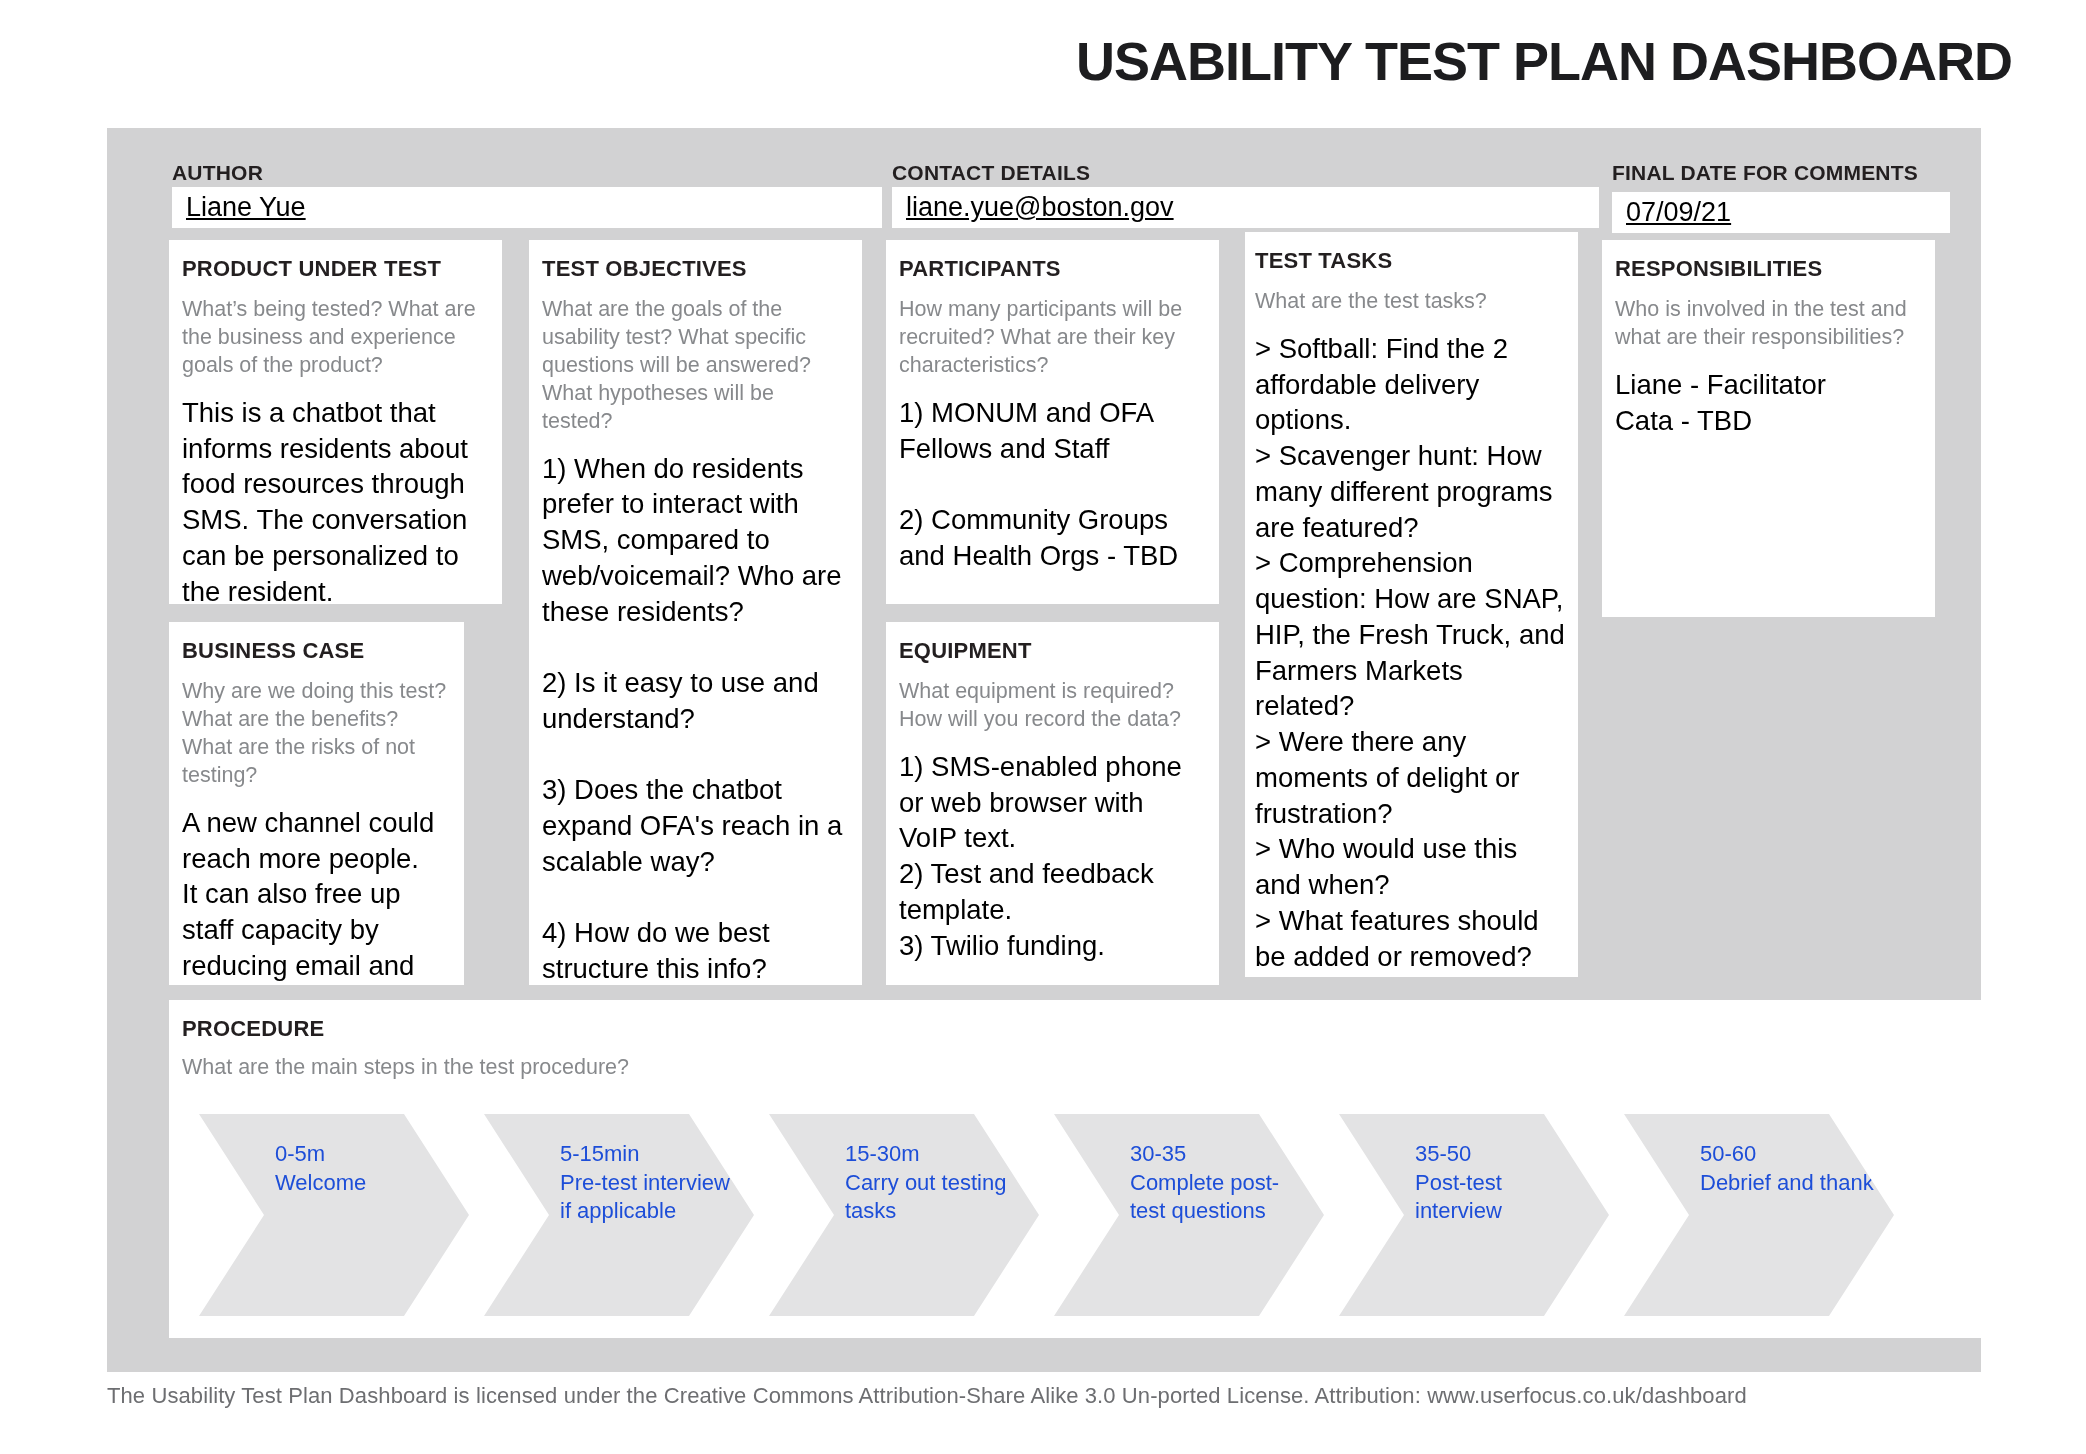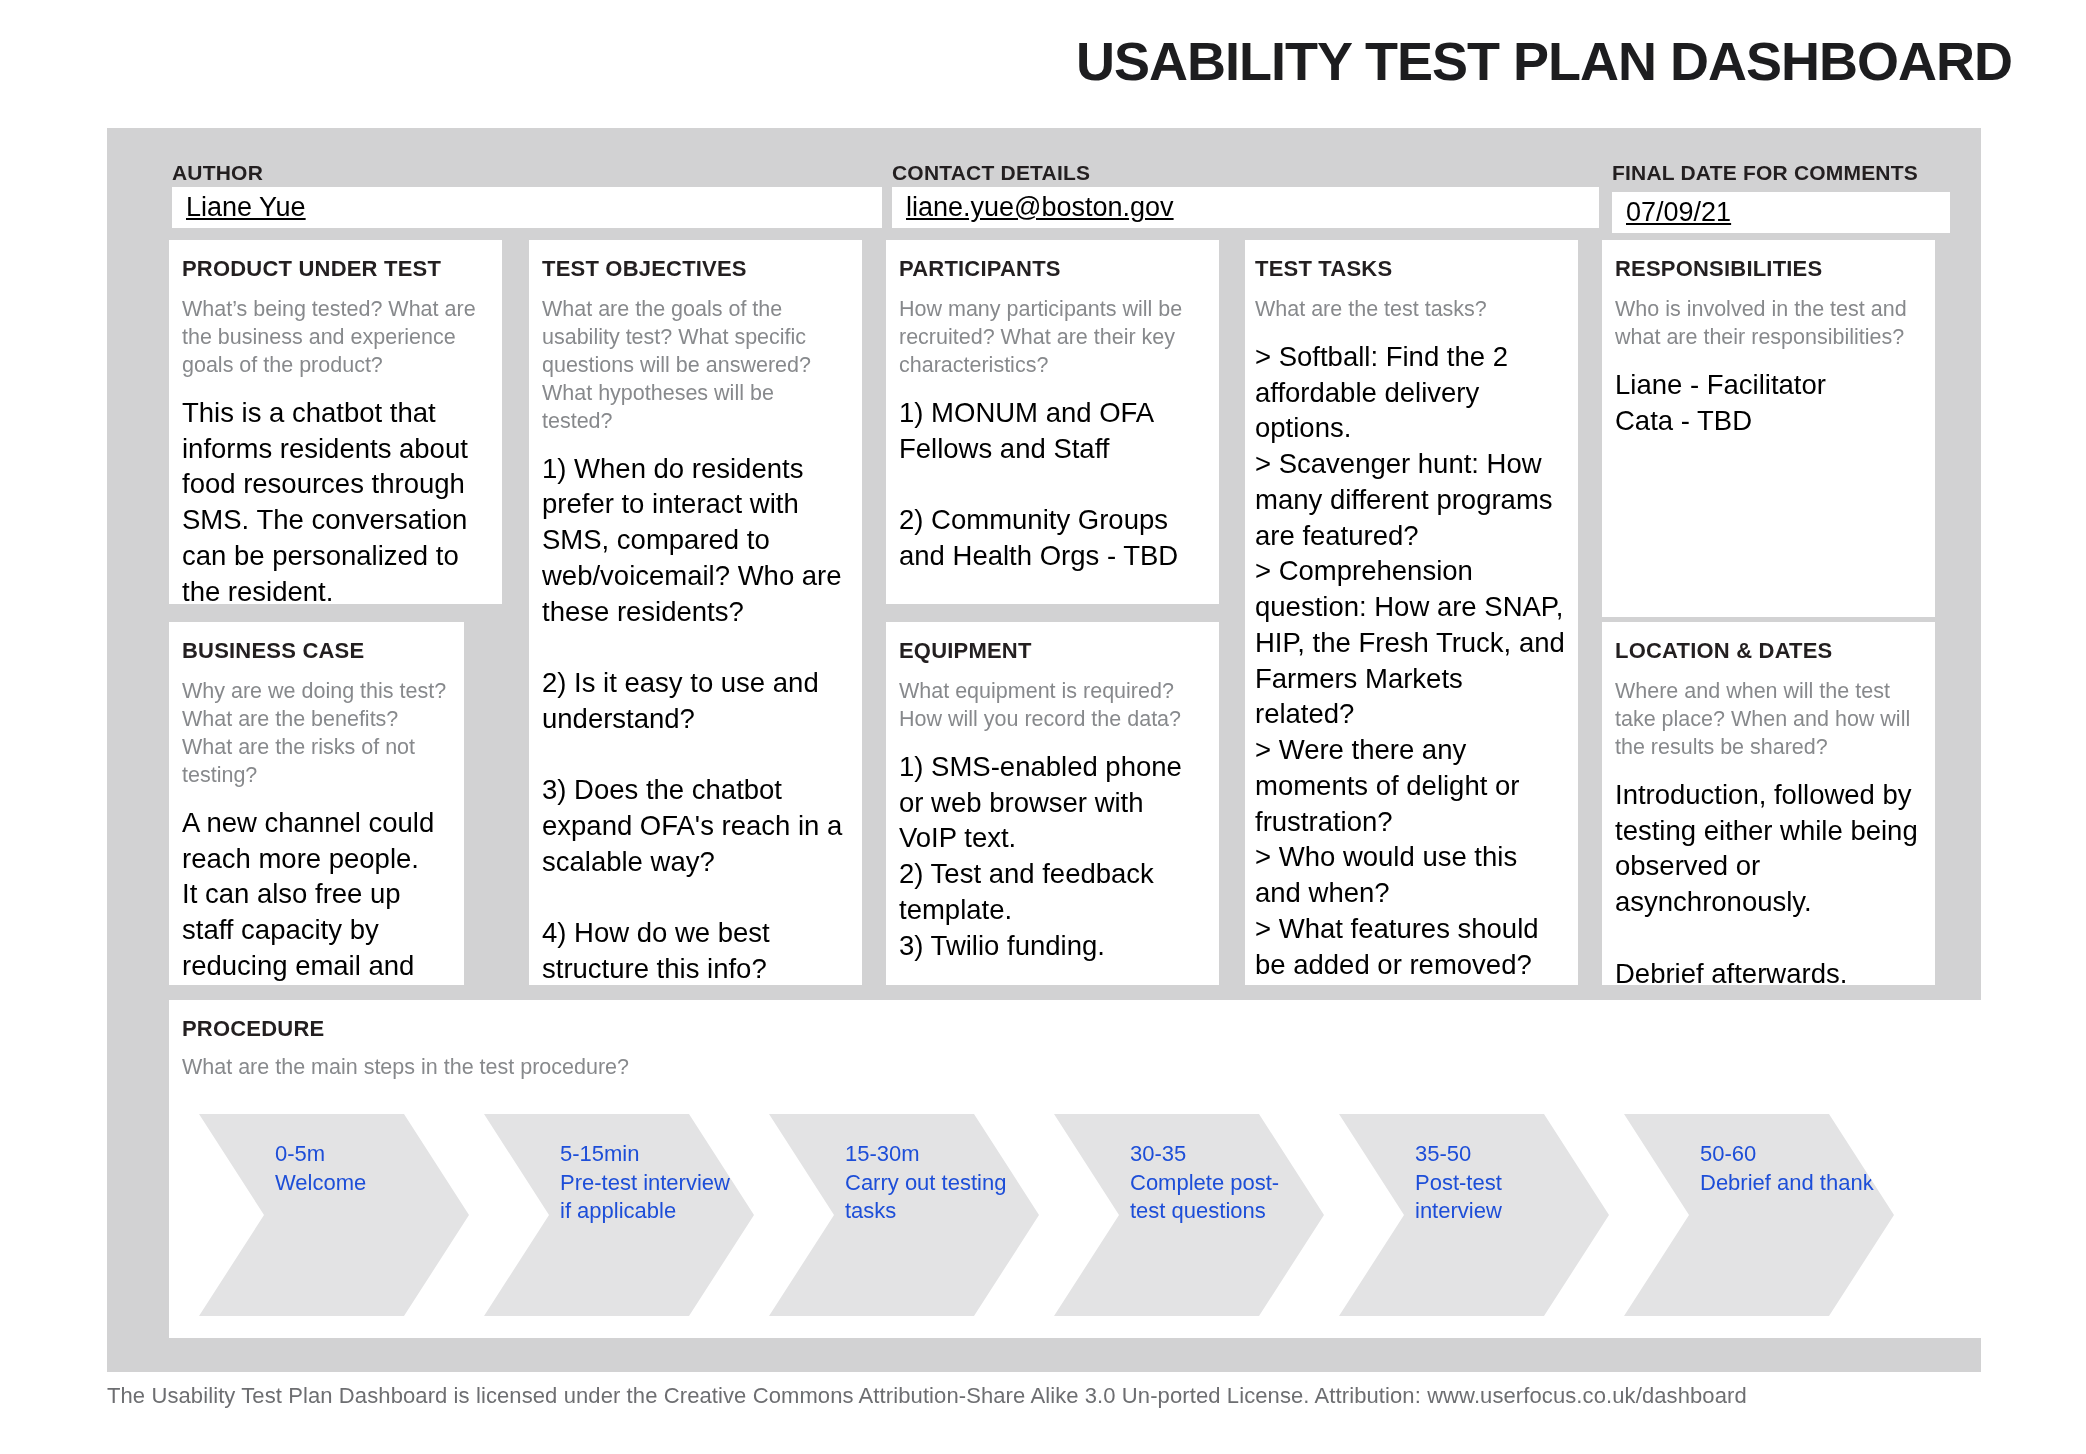--- a/index.html
+++ b/index.html
@@ -119,45 +119,38 @@
     </div>
 
     <div class="box" style="left:779px; top:494px; width:333px; height:363px;">
       <div class="box-title">EQUIPMENT</div>
       <div class="box-prompt">What equipment is required? How will you record the data?</div>
       <div class="box-answer">1) SMS-enabled phone or web browser with VoIP text.
 2) Test and feedback template.
 3) Twilio funding.</div>
     </div>
 
-    <div class="box" style="left:1138px; top:112px; width:333px; height:745px;padding-left:10px;">
+    <div class="box" style="left:1138px; top:104px; width:333px; height:745px;padding-left:10px;">
       <div class="box-title">TEST TASKS</div>
       <div class="box-prompt">What are the test tasks?</div>
       <div class="box-answer">&gt; Softball: Find the 2 affordable delivery options.
 &gt; Scavenger hunt: How many different programs are featured?
 &gt; Comprehension question: How are SNAP, HIP, the Fresh Truck, and Farmers Markets related?
 &gt; Were there any moments of delight or frustration?
 &gt; Who would use this and when?
 &gt; What features should be added or removed?</div>
     </div>
 
     <div class="box" style="left:1495px; top:112px; width:333px; height:377px;">
       <div class="box-title">RESPONSIBILITIES</div>
       <div class="box-prompt">Who is involved in the test and what are their responsibilities?</div>
       <div class="box-answer">Liane - Facilitator
 Cata - TBD</div>
     </div>
 
-    <div class="box" style="left:1495px; top:494px; width:333px; height:363px;">
-      <div class="box-title">LOCATION &amp; DATES</div>
-      <div class="box-prompt">Where and when will the test take place? When and how will the results be shared?</div>
-      <div class="box-answer">Introduction, followed by testing either while being observed or asynchronously.
-
-Debrief afterwards.</div>
-    </div>
 
     <div class="box" style="left:62px; top:872px; width:1966px; height:338px; position:absolute;">
       <div class="box-title">PROCEDURE</div>
       <div class="box-prompt" style="margin-top:12px;">What are the main steps in the test procedure?</div>
 
       <div class="procedure-steps">
         <div class="chevron">
           <span class="step-time">0-5m</span>
           <span class="step-label">Welcome</span>
         </div>

